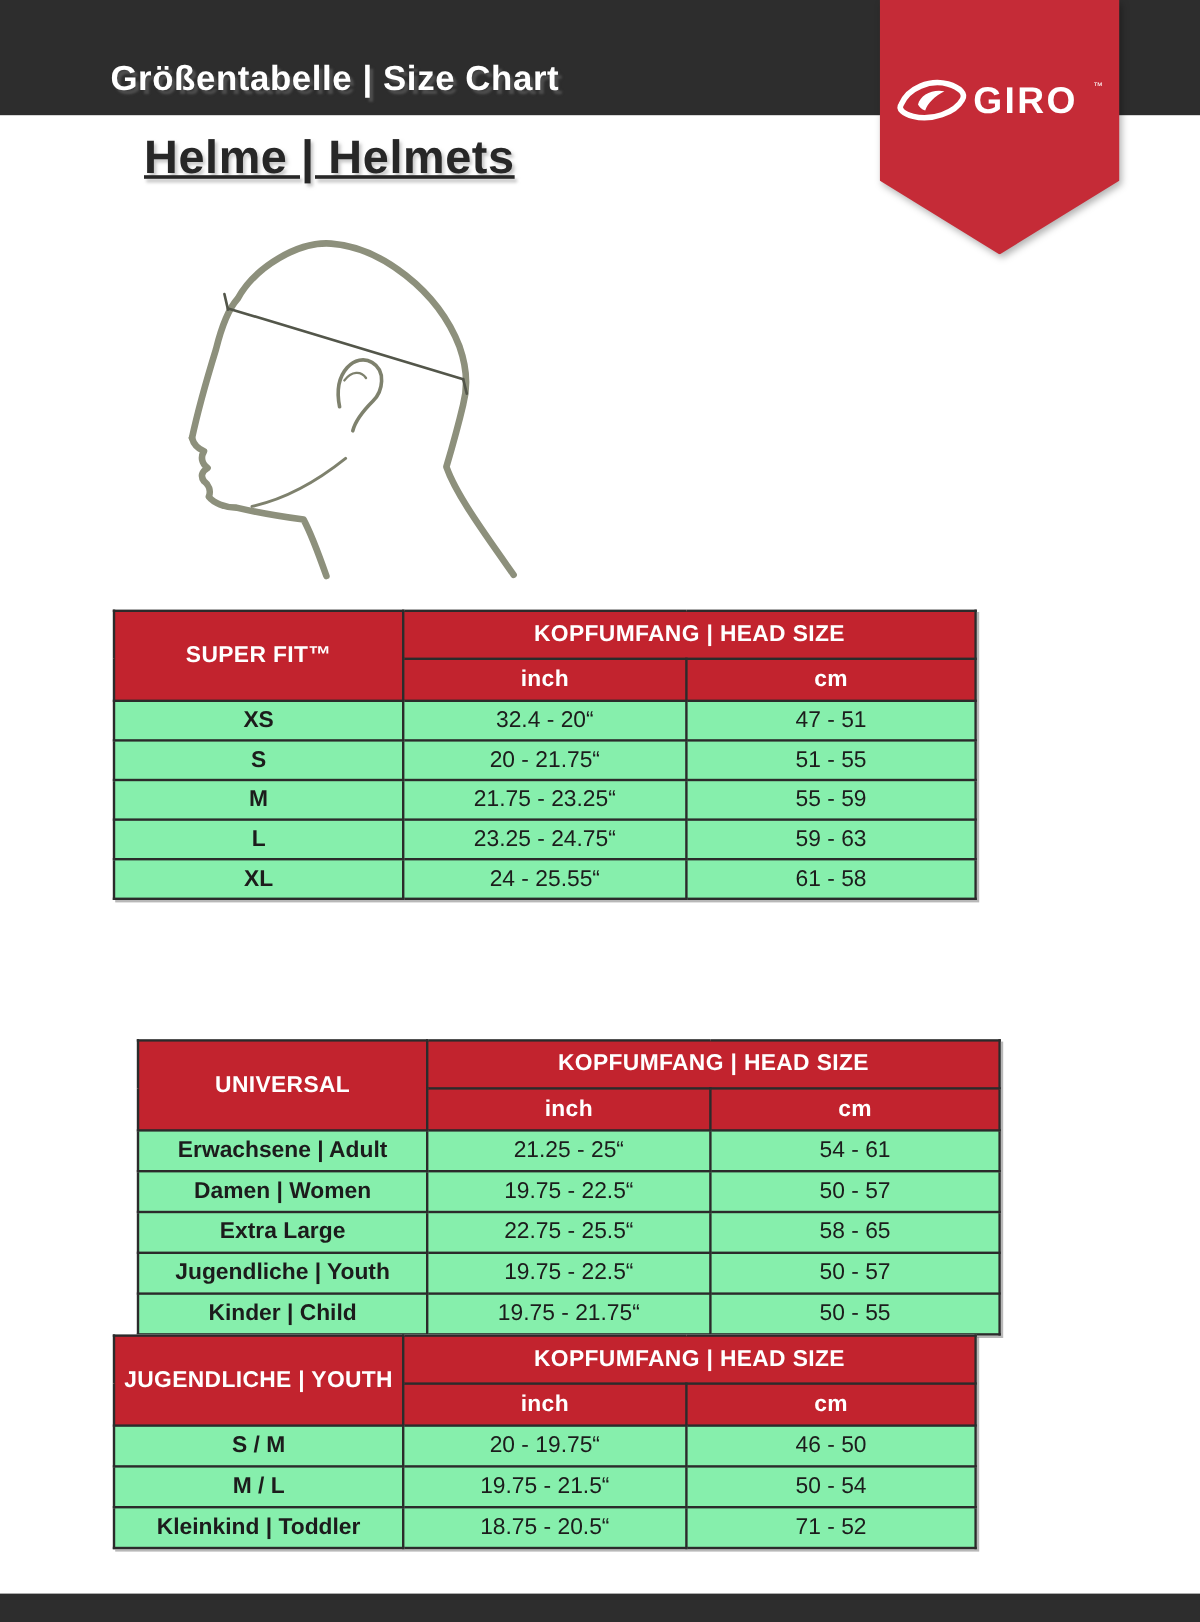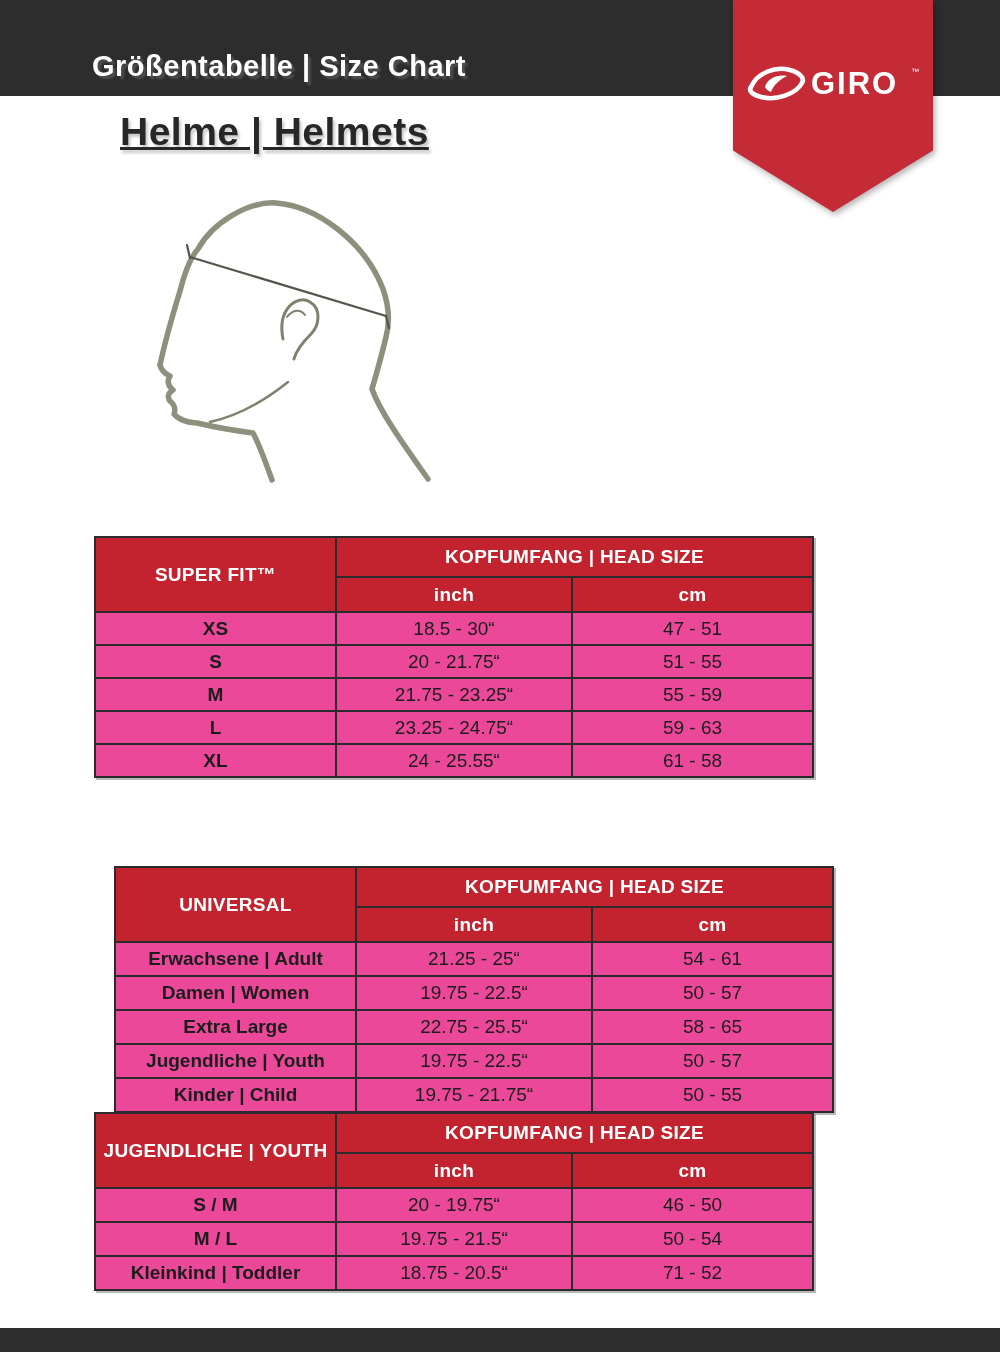--- a/index.html
+++ b/index.html
@@ -46,21 +46,21 @@
   .logo-text {
     font-family:"Liberation Sans", sans-serif; font-weight:bold;
     letter-spacing:2px;
   }
 
   
   .head-illustration { position:absolute; left:100px; top:195px; }
 
   
   .table-wrap { position:absolute; left:94px; width:718px; }
-  #table-superfit  { top:536px; }
+  #table-superfit  { top:508px; }
   #table-universal { top:866px;padding-left:20px; }
   #table-youth     { top:1112px; }
 
   table.size-table {
     border-collapse:collapse; table-layout:fixed; width:718px;
     background:#ffffff;
     box-shadow:2px 2px 0 rgba(125,125,125,0.55);
   }
   .size-table th, .size-table td {
     padding:0; text-align:center; vertical-align:middle;
@@ -70,21 +70,21 @@
     background:#c2232e; color:#ffffff;
     font-size:19px; font-weight:bold; letter-spacing:0.3px;
   }
   .size-table tr.hr1 { height:40px; }
   .size-table tr.hr2 { height:35px; }
   #table-superfit  tbody tr { height:33px; }
   #table-universal tbody tr { height:34px; }
   #table-youth     tbody tr { height:34px; }
 
   .size-table tbody td {
-    font-size:19px; color:#1c1c1c; background:#ec4899; font-weight:normal;
+    font-size:19px; color:#1c1c1c; background:#86efac; font-weight:normal;
   }
   .size-table tbody td.lbl { font-weight:bold; }
 </style>
 </head>
 <body>
 
 <div class="band-top"></div>
 
 <div class="page-title">Größentabelle | Size Chart</div>
 <div class="page-subtitle">Helme | Helmets</div>
@@ -132,21 +132,21 @@
         <th colspan="2">KOPFUMFANG | HEAD SIZE</th>
       </tr>
       <tr class="hr2">
         <th>inch</th>
         <th>cm</th>
       </tr>
     </thead>
     <tbody>
         <tr>
           <td class="lbl">XS</td>
-          <td>18.5 - 30“</td>
+          <td>32.4 - 20“</td>
           <td>47 - 51</td>
         </tr>
         <tr>
           <td class="lbl">S</td>
           <td>20 - 21.75“</td>
           <td>51 - 55</td>
         </tr>
         <tr>
           <td class="lbl">M</td>
           <td>21.75 - 23.25“</td>

